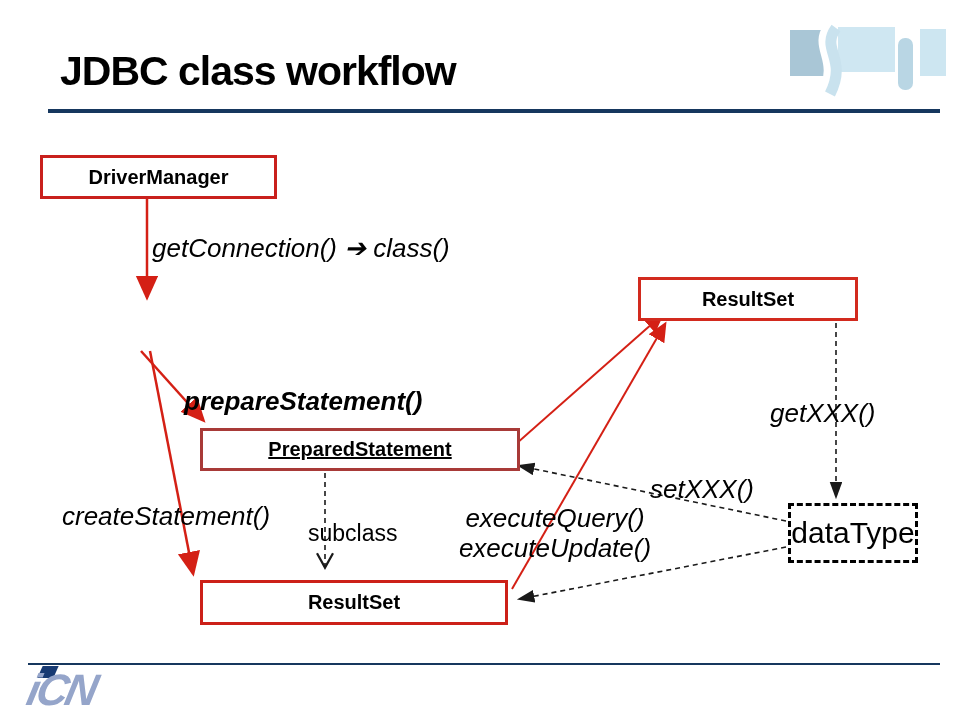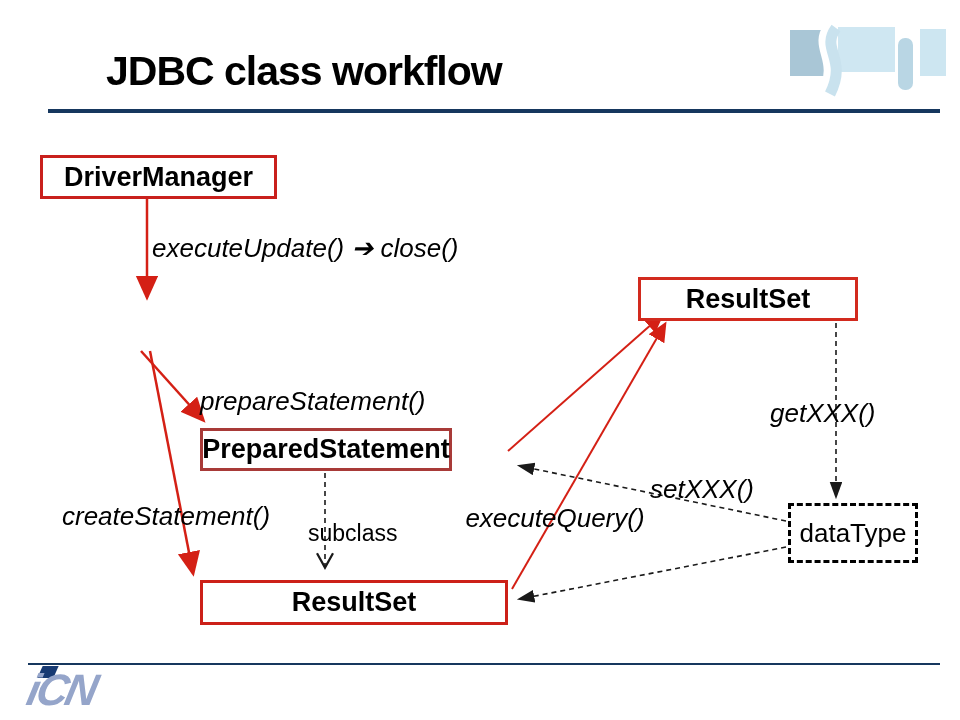--- a/index.html
+++ b/index.html
@@ -2,50 +2,50 @@
 <html><head>
 <meta charset="utf-8">
 <style>
   html,body{margin:0;padding:0;background:#777;}
   .slide{
     position:relative;width:960px;height:720px;background:#ffffff;
     font-family:"Liberation Sans", sans-serif;overflow:hidden;margin:0 auto;
   }
   .title{
     position:absolute;left:60px;top:48px;font-size:41px;font-weight:bold;
-    color:#000;letter-spacing:-1px;white-space:nowrap;margin-left:46px;
+    color:#000;letter-spacing:-1px;white-space:nowrap;
   }
   .title-rule{
     position:absolute;left:48px;top:109px;width:892px;height:4px;background:#16375e;
   }
   .footer-rule{
     position:absolute;left:28px;top:663px;width:912px;height:2px;background:#16375e;
   }
   
   .logo-top{position:absolute;left:788px;top:24px;width:160px;height:75px;}
   
   .node{
     position:absolute;background:#fff;display:flex;align-items:center;justify-content:center;
-    font-weight:bold;font-size:27px;color:#000;box-sizing:border-box;white-space:nowrap;
+    font-weight:bold;font-size:20px;color:#000;box-sizing:border-box;white-space:nowrap;
   }
   .nd-driver   {left:40px; top:155px;width:237px;height:44px;border:3px solid #c9201d;}
   .nd-conn     {left:40px; top:307px;width:237px;height:44px;border:3px solid #c9201d;}
   .nd-result   {left:638px;top:277px;width:220px;height:44px;border:3px solid #d22a1e;}
-  .nd-prepared {left:200px;top:428px;width:252px;height:43px;border:3px solid #a83a38;}
+  .nd-prepared {left:200px;top:428px;width:320px;height:43px;border:3px solid #a83a38;text-decoration:underline;}
   .nd-statement{left:200px;top:580px;width:308px;height:45px;border:3px solid #cc2018;}
   .nd-datatype {
     left:788px;top:503px;width:130px;height:60px;border:3px dashed #000;
-    font-weight:normal;font-size:26px;
+    font-weight:normal;font-size:30px;
   }
   
   .elabel{
     position:absolute;font-size:26px;font-style:italic;color:#000;white-space:nowrap;
   }
   .lbl-getconn {left:152px;top:233px;}
-  .lbl-prepare {left:200px;top:386px;}
+  .lbl-prepare {left:184px;top:386px;font-weight:bold;}
   .lbl-create  {left:62px; top:501px;text-align:center;}
   .lbl-subclass{left:308px;top:520px;font-style:normal;font-size:23px;}
   .lbl-exq     {left:440px;top:503px;width:230px;text-align:center;}
   .lbl-exu     {left:435px;top:533px;width:240px;text-align:center;}
   .lbl-set     {left:650px;top:474px;}
   .lbl-get     {left:770px;top:398px;}
   .edges{position:absolute;left:0;top:0;}
   
   .logo-icn{position:absolute;left:20px;top:666px;width:120px;height:52px;}
   .icn-text{
@@ -100,25 +100,26 @@
     <line x1="786" y1="521" x2="520" y2="466" stroke="#1a1a1a" stroke-width="1.6" stroke-dasharray="5 4" marker-end="url(#blackArrow)"></line>
     <line x1="786" y1="547" x2="520" y2="599" stroke="#1a1a1a" stroke-width="1.6" stroke-dasharray="5 4" marker-end="url(#blackArrow)"></line>
   </svg>
 
   <div class="node nd-driver">DriverManager</div>
   <div class="node nd-result">ResultSet</div>
   <div class="node nd-prepared">PreparedStatement</div>
   <div class="node nd-statement">ResultSet</div>
   <div class="node nd-datatype">dataType</div>
 
-  <div class="elabel lbl-getconn">executeUpdate() ➔ close()</div>
+  <div class="elabel lbl-getconn">getConnection() ➔ class()</div>
   <div class="elabel lbl-prepare">prepareStatement()</div>
   <div class="elabel lbl-create">createStatement()</div>
   <div class="elabel lbl-subclass">subclass</div>
   <div class="elabel lbl-exq">executeQuery()</div>
+  <div class="elabel lbl-exu">executeUpdate()</div>
   <div class="elabel lbl-get">getXXX()</div>
   <div class="elabel lbl-set">setXXX()</div>
 
   <div class="footer-rule"></div>
 
   <div class="logo-icn">
     <div class="icn-dot"></div>
     <div class="icn-text">iCN</div>
   </div>
 

